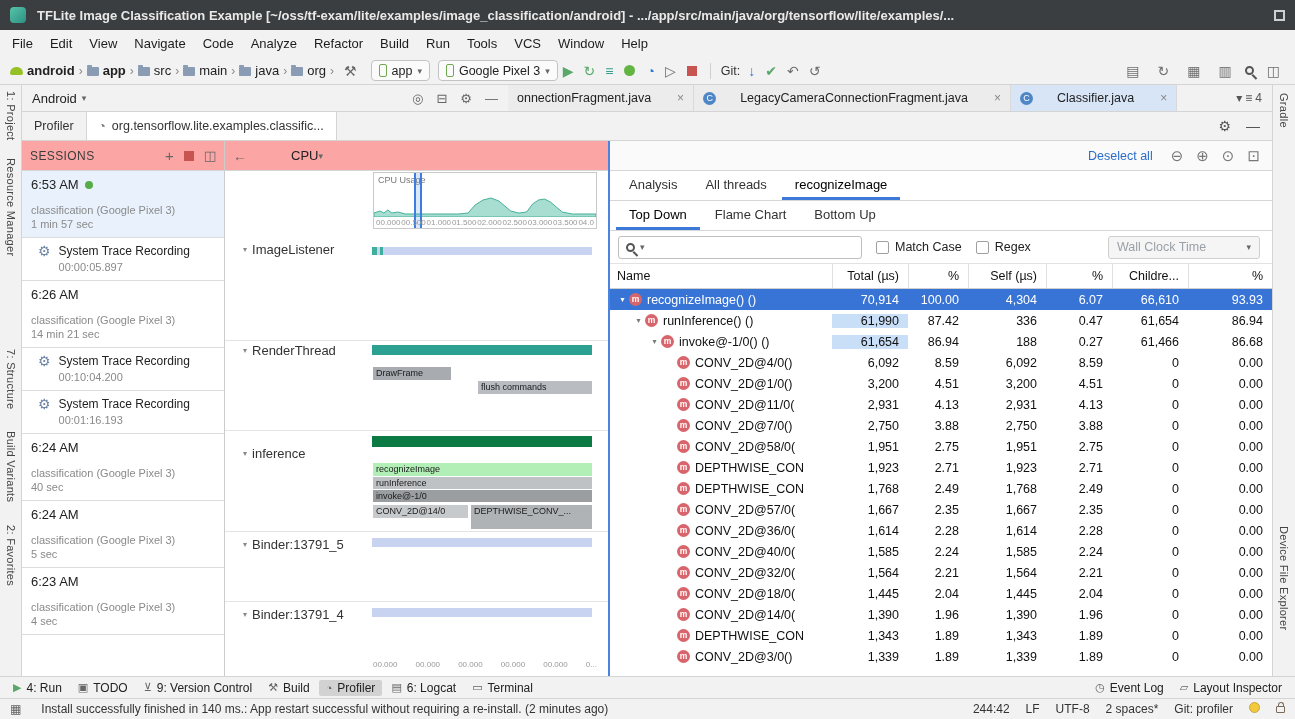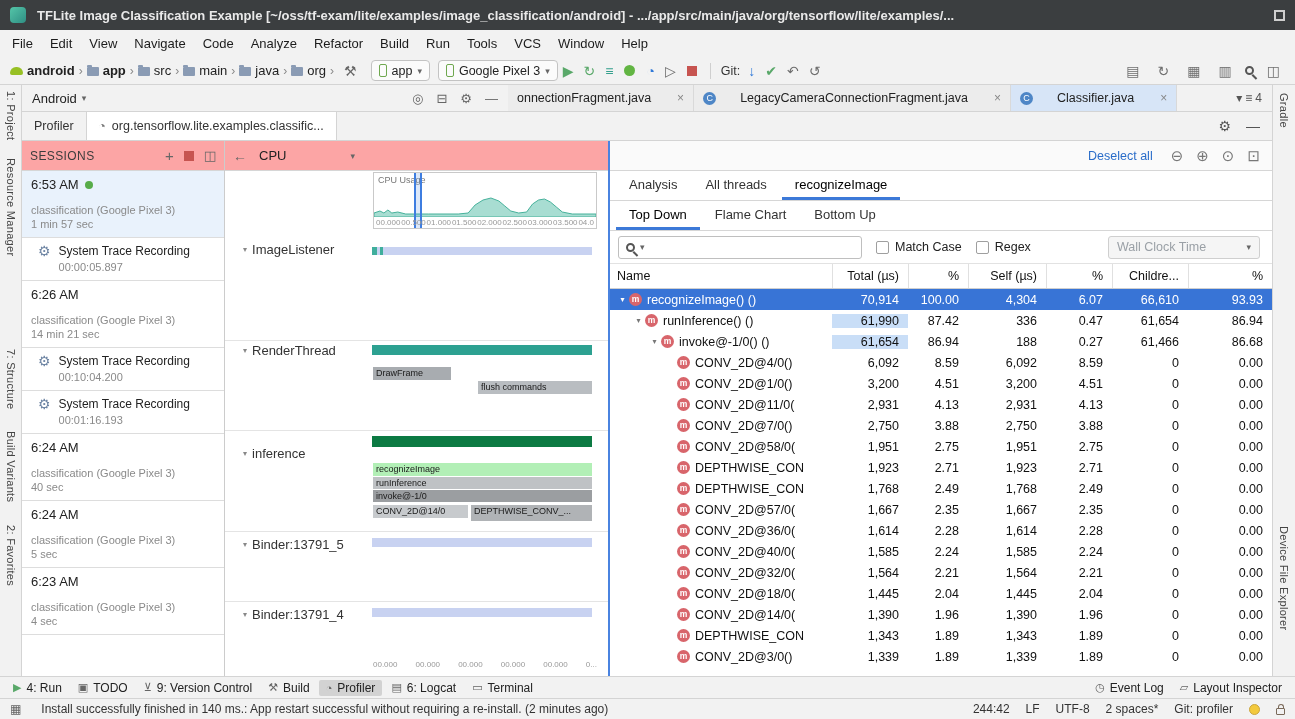--- a/index.html
+++ b/index.html
@@ -90,21 +90,21 @@
   .s-name{font-size:11px;color:#8a8a8a;margin-top:12px}
   .s-dur{font-size:11px;color:#8a8a8a;margin-top:2px}
   .recording{display:flex;gap:8px;padding:6px 8px 7px 16px;border-bottom:1px solid #ddd;align-items:flex-start}
   .recording .gear{color:#6d84a3;font-size:14px;line-height:15px}
   .r-label{font-size:12px;color:#222}
   .r-dur{font-size:11px;color:#8a8a8a;margin-top:3px}
 
   .middle{width:385px;position:relative;border-right:2px solid #4a83e0;overflow:hidden;flex:0 0 385px}
   .mhead{position:absolute;top:0;left:0;right:0}
   .backarr{font-size:14px;color:#666;margin-right:12px}
-  .cpu-sel{display:flex;align-items:center;width:96px;justify-content:space-between;font-size:13px;color:#222}
+  .cpu-sel{display:flex;align-items:center;width:96px;justify-content:center;font-size:13px;color:#222}
   .chart{position:absolute;left:148px;top:31px;width:224px;height:57px;border:1px solid #c9c9c9;background:#fff}
   .clabel{position:absolute;top:2px;left:4px;font-size:9px;color:#777}
   .chart svg{position:absolute;left:0;bottom:11px;width:100%;height:30px}
   .cticks{position:absolute;left:2px;right:2px;bottom:1px;display:flex;justify-content:space-between;font-size:8px;color:#999}
   .selband{position:absolute;top:0;bottom:0;left:40px;width:8px;background:rgba(62,125,224,.18);border-left:2px solid #3e7de0;border-right:2px solid #3e7de0}
   .tlabel{position:absolute;left:18px;font-size:13px;color:#333;display:flex;align-items:center;gap:5px;white-space:nowrap}
   .ta{font-size:8px;color:#888}
   .bar{position:absolute}
   .spanbar{position:absolute;font-size:9px;color:#1a1a1a;line-height:13px;padding-left:3px;overflow:hidden;white-space:nowrap}
   .sepline{position:absolute;left:0;right:0;height:1px;background:#e4e4e4}
@@ -150,21 +150,21 @@
   
   .twb{position:absolute;top:676px;left:0;right:0;height:22px;background:#f2f2f2;border-top:1px solid #d4d4d4;display:flex;align-items:center;padding:0 6px;font-size:12;gap:2px}
   .twb-item{display:flex;align-items:center;gap:5px;padding:1px 7px;color:#222;border-radius:2px;font-size:12px;white-space:nowrap}
   .twb-item.on{background:#d2d2d2}
   .bico{font-size:11px;color:#666}
   [data-name="run-tool-icon"]{color:#59a869}
   .twb-right{margin-left:auto;display:flex;gap:2px}
 
   .statusbar{position:absolute;top:698px;left:0;right:0;height:21px;background:#f2f2f2;border-top:1px solid #d4d4d4;display:flex;align-items:center;padding:0 10px;font-size:12px;color:#333}
   .sb-msg{margin-left:20px;white-space:nowrap;overflow:hidden}
-  .sb-right{margin-left:auto;display:flex;align-items:center;gap:16px;white-space:nowrap}
+  .sb-right{margin-left:auto;display:flex;align-items:flex-start;gap:16px;white-space:nowrap}
   .switch-ic{color:#666;font-size:12px}
   .ydot{width:11px;height:11px;border-radius:50%;background:#f3c93c;border:1px solid #caa53d}
   .lock{width:9px;height:7px;border:1.5px solid #7a6a5a;border-radius:1px;position:relative;margin-top:4px}
   .lock::before{content:"";position:absolute;left:1px;top:-5px;width:4px;height:4px;border:1.5px solid #7a6a5a;border-bottom:none;border-radius:3px 3px 0 0}
 </style>
 </head>
 <body>
 
 <div id="app">
 
@@ -456,21 +456,21 @@
 
       <div class="bar" style="top:295px;left:147px;width:220px;height:11px;background:#0c7a43" data-name="thread-state-bar"></div>
       <div class="tlabel" style="top:305px" data-name="thread-label">
           <span class="ta">▾</span>
           <span>inference</span>
         </div>
       <div class="spanbar" style="top:322px;left:148px;width:219px;height:13px;background:#b2efb6" data-name="trace-span">recognizeImage</div>
       <div class="spanbar" style="top:336px;left:148px;width:219px;height:12px;background:#bfc2c5" data-name="trace-span">runInference</div>
       <div class="spanbar" style="top:349px;left:148px;width:219px;height:12px;background:#9b9ea1" data-name="trace-span">invoke@-1/0</div>
       <div class="spanbar" style="top:364px;left:148px;width:95px;height:13px;background:#c7cacd" data-name="trace-span">CONV_2D@14/0</div>
-      <div class="spanbar" style="top:364px;left:246px;width:121px;height:16px;background:#b0b3b6" data-name="trace-span">DEPTHWISE_CONV_...</div>
+      <div class="spanbar" style="top:364px;left:246px;width:121px;height:24px;background:#b0b3b6" data-name="trace-span">DEPTHWISE_CONV_...</div>
       <div class="sepline" style="top:390px"></div>
 
       <div class="bar" style="top:397px;left:147px;width:220px;height:9px;background:#c8d2f1" data-name="thread-state-bar"></div>
       <div class="tlabel" style="top:396px" data-name="thread-label">
           <span class="ta">▾</span>
           <span>Binder:13791_5</span>
         </div>
       <div class="sepline" style="top:460px"></div>
 
       <div class="bar" style="top:467px;left:147px;width:220px;height:9px;background:#c8d2f1" data-name="thread-state-bar"></div>

